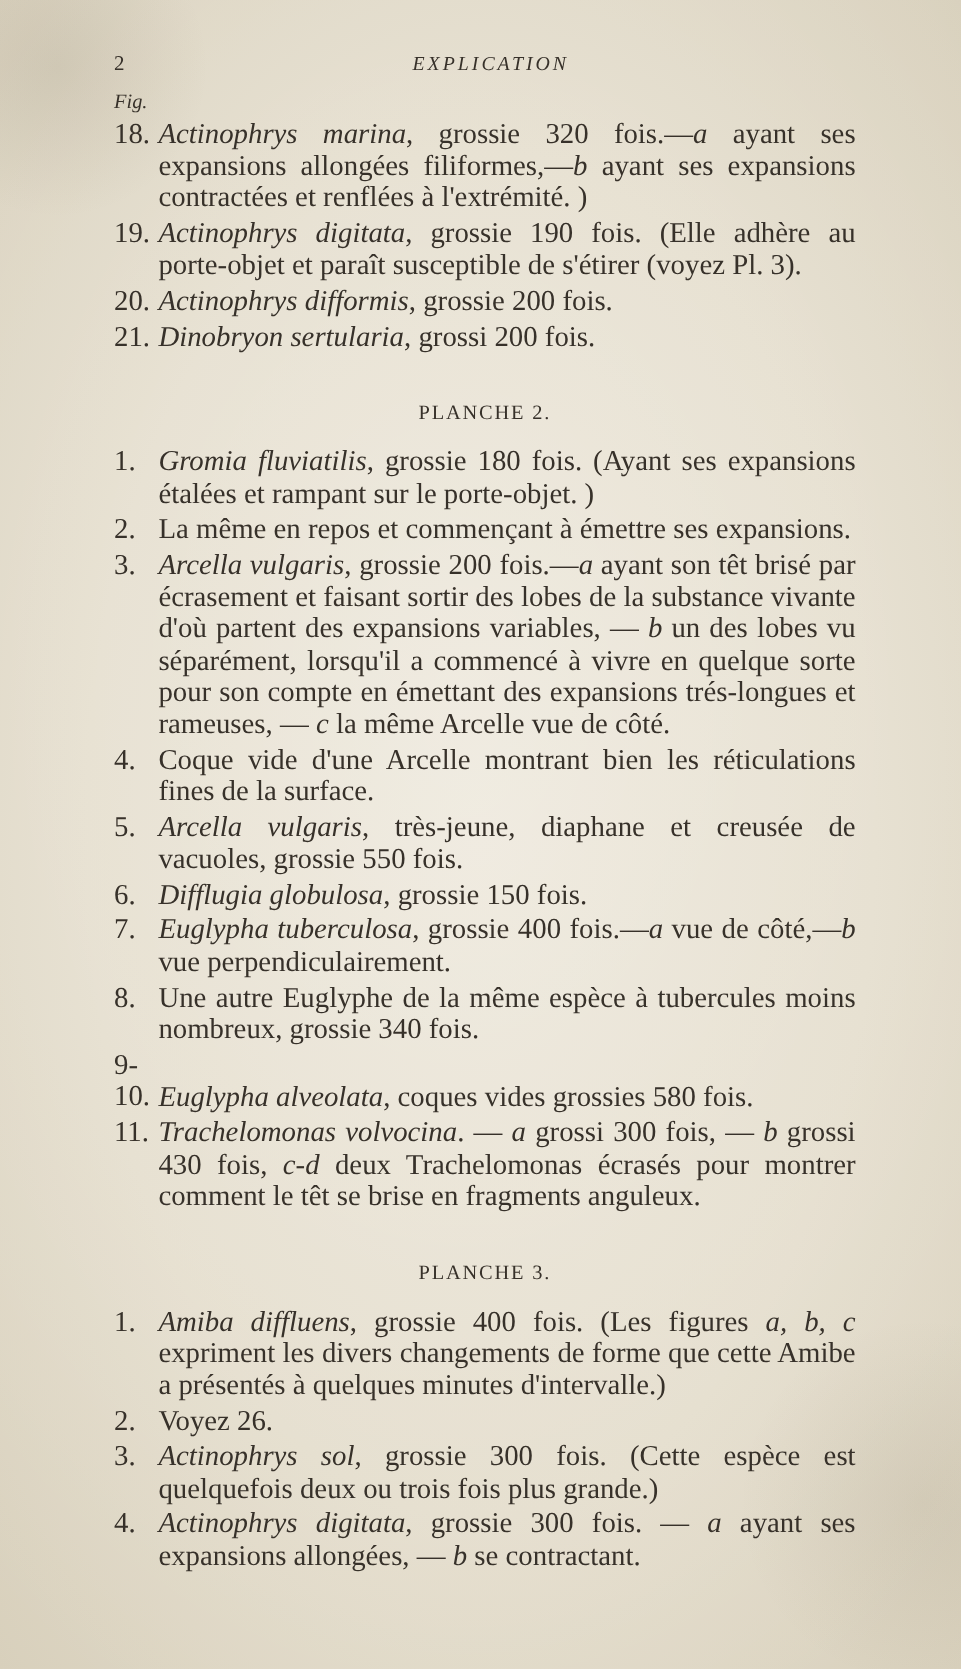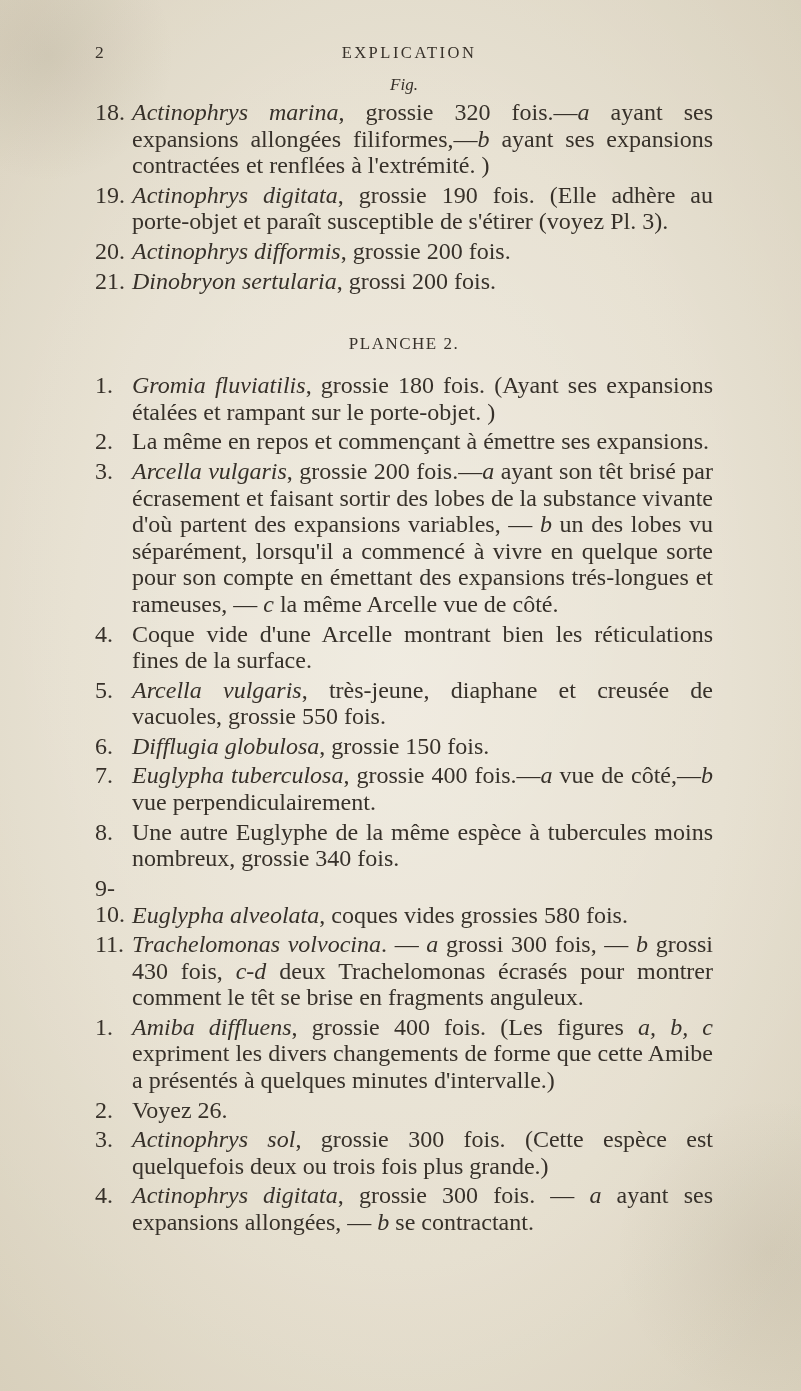--- a/index.html
+++ b/index.html
@@ -42,26 +42,26 @@
     width: 70px;
     font-size: 17.5px;
     letter-spacing: 0.5px;
   }
   .head-title {
     flex: 1;
     text-align: center;
     letter-spacing: 2.5px;
     font-size: 16.5px;
     padding-right: 60px;
+    font-style: italic;
   }
   .fig-label {
     font-style: italic;
     font-size: 17px;
     margin: 2px 0 4px 0;
-    text-align: center;
   }
   .entry {
     font-size: 24px;
     line-height: 26.6px;
     text-align: justify;
     padding-left: 37px;
     text-indent: -37px;
     margin: 0 0 3px 0;
   }
   .entry .num {
@@ -101,19 +101,20 @@
       <div class="entry"><span class="num">1.</span><span><i>Gromia fluviatilis</i><span>, grossie 180 fois. (Ayant ses expansions étalées et rampant sur le porte-objet. )</span></span></div>
       <div class="entry"><span class="num">2.</span><span><span>La même en repos et commençant à émettre ses expansions.</span></span></div>
       <div class="entry"><span class="num">3.</span><span><i>Arcella vulgaris</i><span>, grossie 200 fois.—</span><i>a</i><span> ayant son têt brisé par écrasement et faisant sortir des lobes de la substance vivante d'où partent des expansions variables, — </span><i>b</i><span> un des lobes vu séparément, lorsqu'il a commencé à vivre en quelque sorte pour son compte en émettant des expansions trés-longues et rameuses, — </span><i>c</i><span> la même Arcelle vue de côté.</span></span></div>
       <div class="entry"><span class="num">4.</span><span><span>Coque vide d'une Arcelle montrant bien les réticulations fines de la surface.</span></span></div>
       <div class="entry"><span class="num">5.</span><span><i>Arcella vulgaris</i><span>, très-jeune, diaphane et creusée de vacuoles, grossie 550 fois.</span></span></div>
       <div class="entry"><span class="num">6.</span><span><i>Difflugia globulosa</i><span>, grossie 150 fois.</span></span></div>
       <div class="entry"><span class="num">7.</span><span><i>Euglypha tuberculosa</i><span>, grossie 400 fois.—</span><i>a</i><span> vue de côté,—</span><i>b</i><span> vue perpendiculairement.</span></span></div>
       <div class="entry"><span class="num">8.</span><span><span>Une autre Euglyphe de la même espèce à tubercules moins nombreux, grossie 340 fois.</span></span></div>
       <div class="entry"><span class="num">9-10.</span><span><i>Euglypha alveolata</i><span>, coques vides grossies 580 fois.</span></span></div>
       <div class="entry"><span class="num">11.</span><span><i>Trachelomonas volvocina</i><span>. — </span><i>a</i><span> grossi 300 fois, — </span><i>b</i><span> grossi 430 fois, </span><i>c-d</i><span> deux Trachelomonas écrasés pour montrer comment le têt se brise en fragments anguleux.</span></span></div>
+      <div class="planche-heading">PLANCHE 3.</div>
       <div class="entry"><span class="num">1.</span><span><i>Amiba diffluens</i><span>, grossie 400 fois. (Les figures </span><i>a, b, c</i><span> expriment les divers changements de forme que cette Amibe a présentés à quelques minutes d'intervalle.)</span></span></div>
       <div class="entry"><span class="num">2.</span><span><span>Voyez 26.</span></span></div>
       <div class="entry"><span class="num">3.</span><span><i>Actinophrys sol</i><span>, grossie 300 fois. (Cette espèce est quelquefois deux ou trois fois plus grande.)</span></span></div>
       <div class="entry"><span class="num">4.</span><span><i>Actinophrys digitata</i><span>, grossie 300 fois. — </span><i>a</i><span> ayant ses expansions allongées, — </span><i>b</i><span> se contractant.</span></span></div>
     </div>
 
 </div>
 
 </body></html>

